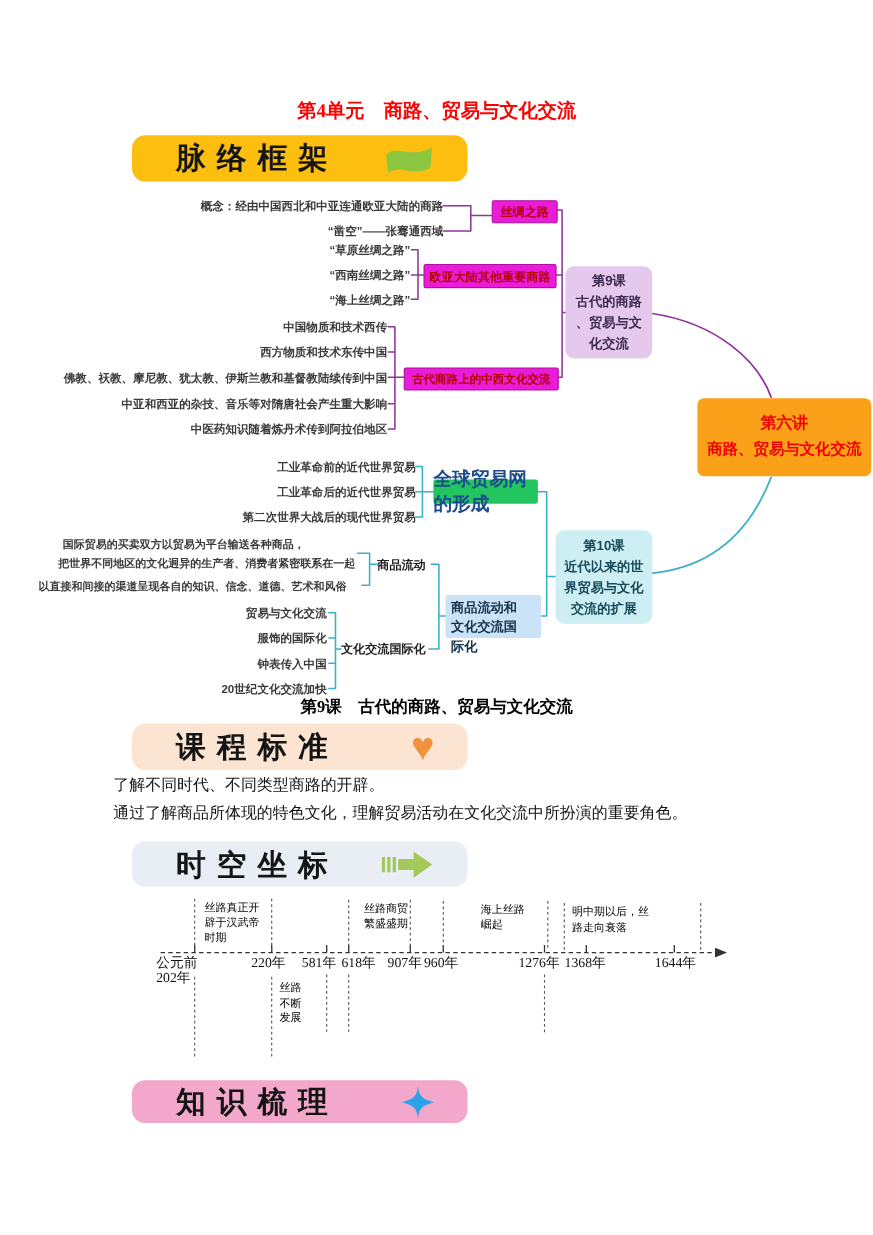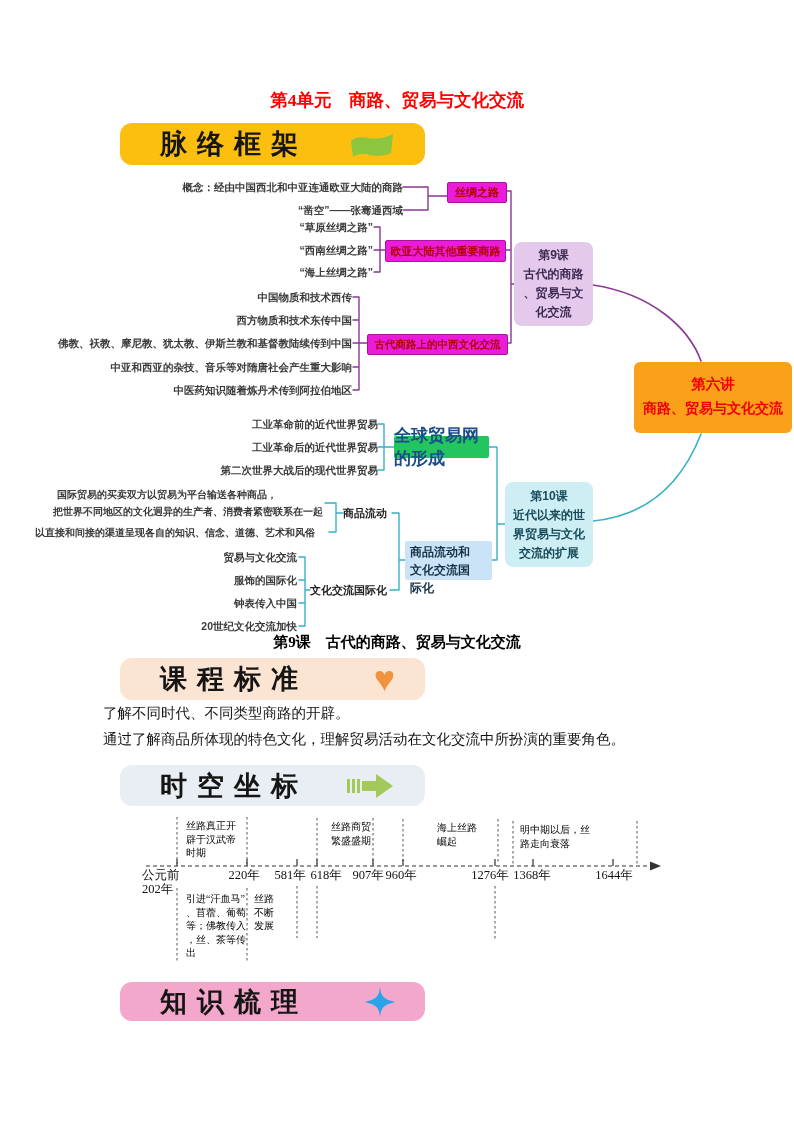--- a/index.html
+++ b/index.html
@@ -181,16 +181,15 @@
   <div class="tl-year" style="left:382px;top:869px;width:38px;">960年</div>
   <div class="tl-year" style="left:467px;top:869px;width:46px;">1276年</div>
   <div class="tl-year" style="left:509px;top:869px;width:46px;">1368年</div>
   <div class="tl-year" style="left:591px;top:869px;width:46px;">1644年</div>
 
   <div class="tl-ev" style="left:186px;top:819px;width:52px;">丝路真正开辟于汉武帝时期</div>
   <div class="tl-ev" style="left:331px;top:820px;width:40px;">丝路商贸繁盛盛期</div>
   <div class="tl-ev" style="left:437px;top:821px;width:40px;">海上丝路崛起</div>
   <div class="tl-ev" style="left:520px;top:823px;width:78px;">明中期以后，丝路走向衰落</div>
 
-  <div class="tl-ev" style="left:186px;top:892px;width:64px;">引进“汗血马”、苜蓿、葡萄等；佛教传入，丝、茶等传出</div>
   <div class="tl-ev" style="left:254px;top:892px;width:28px;">丝路不断发展</div>
 
 </div>
 
 </body></html>

